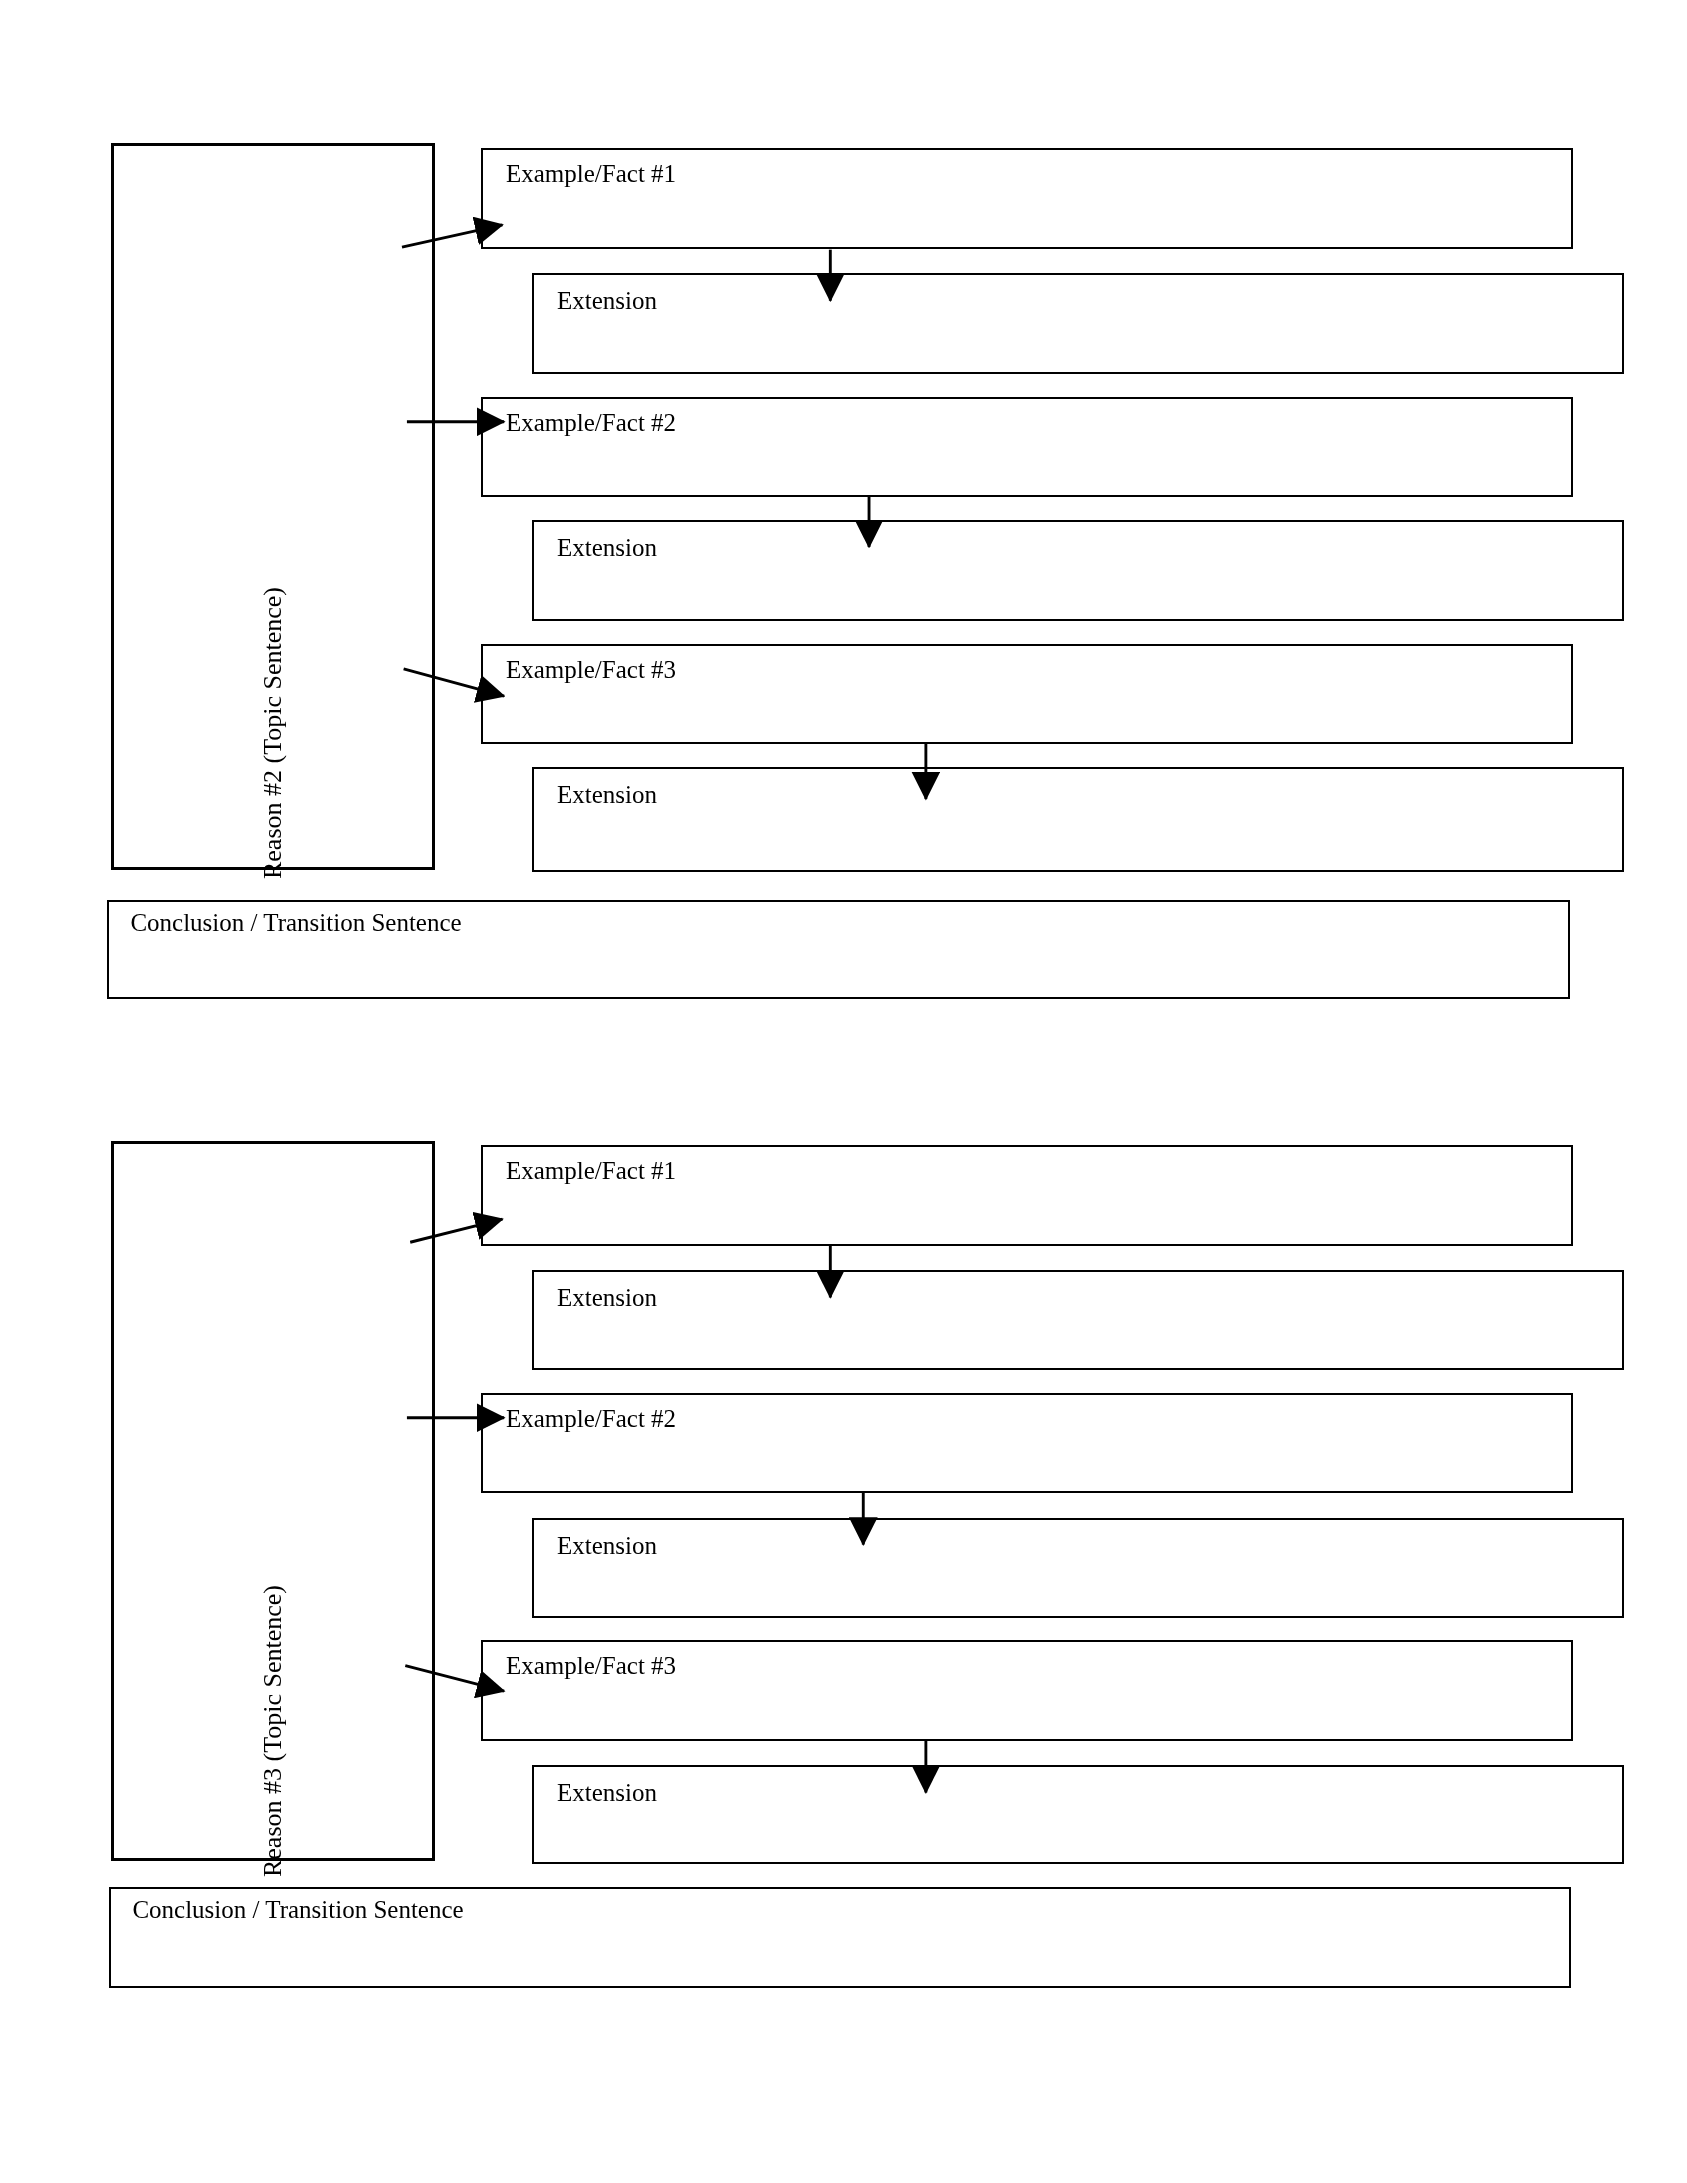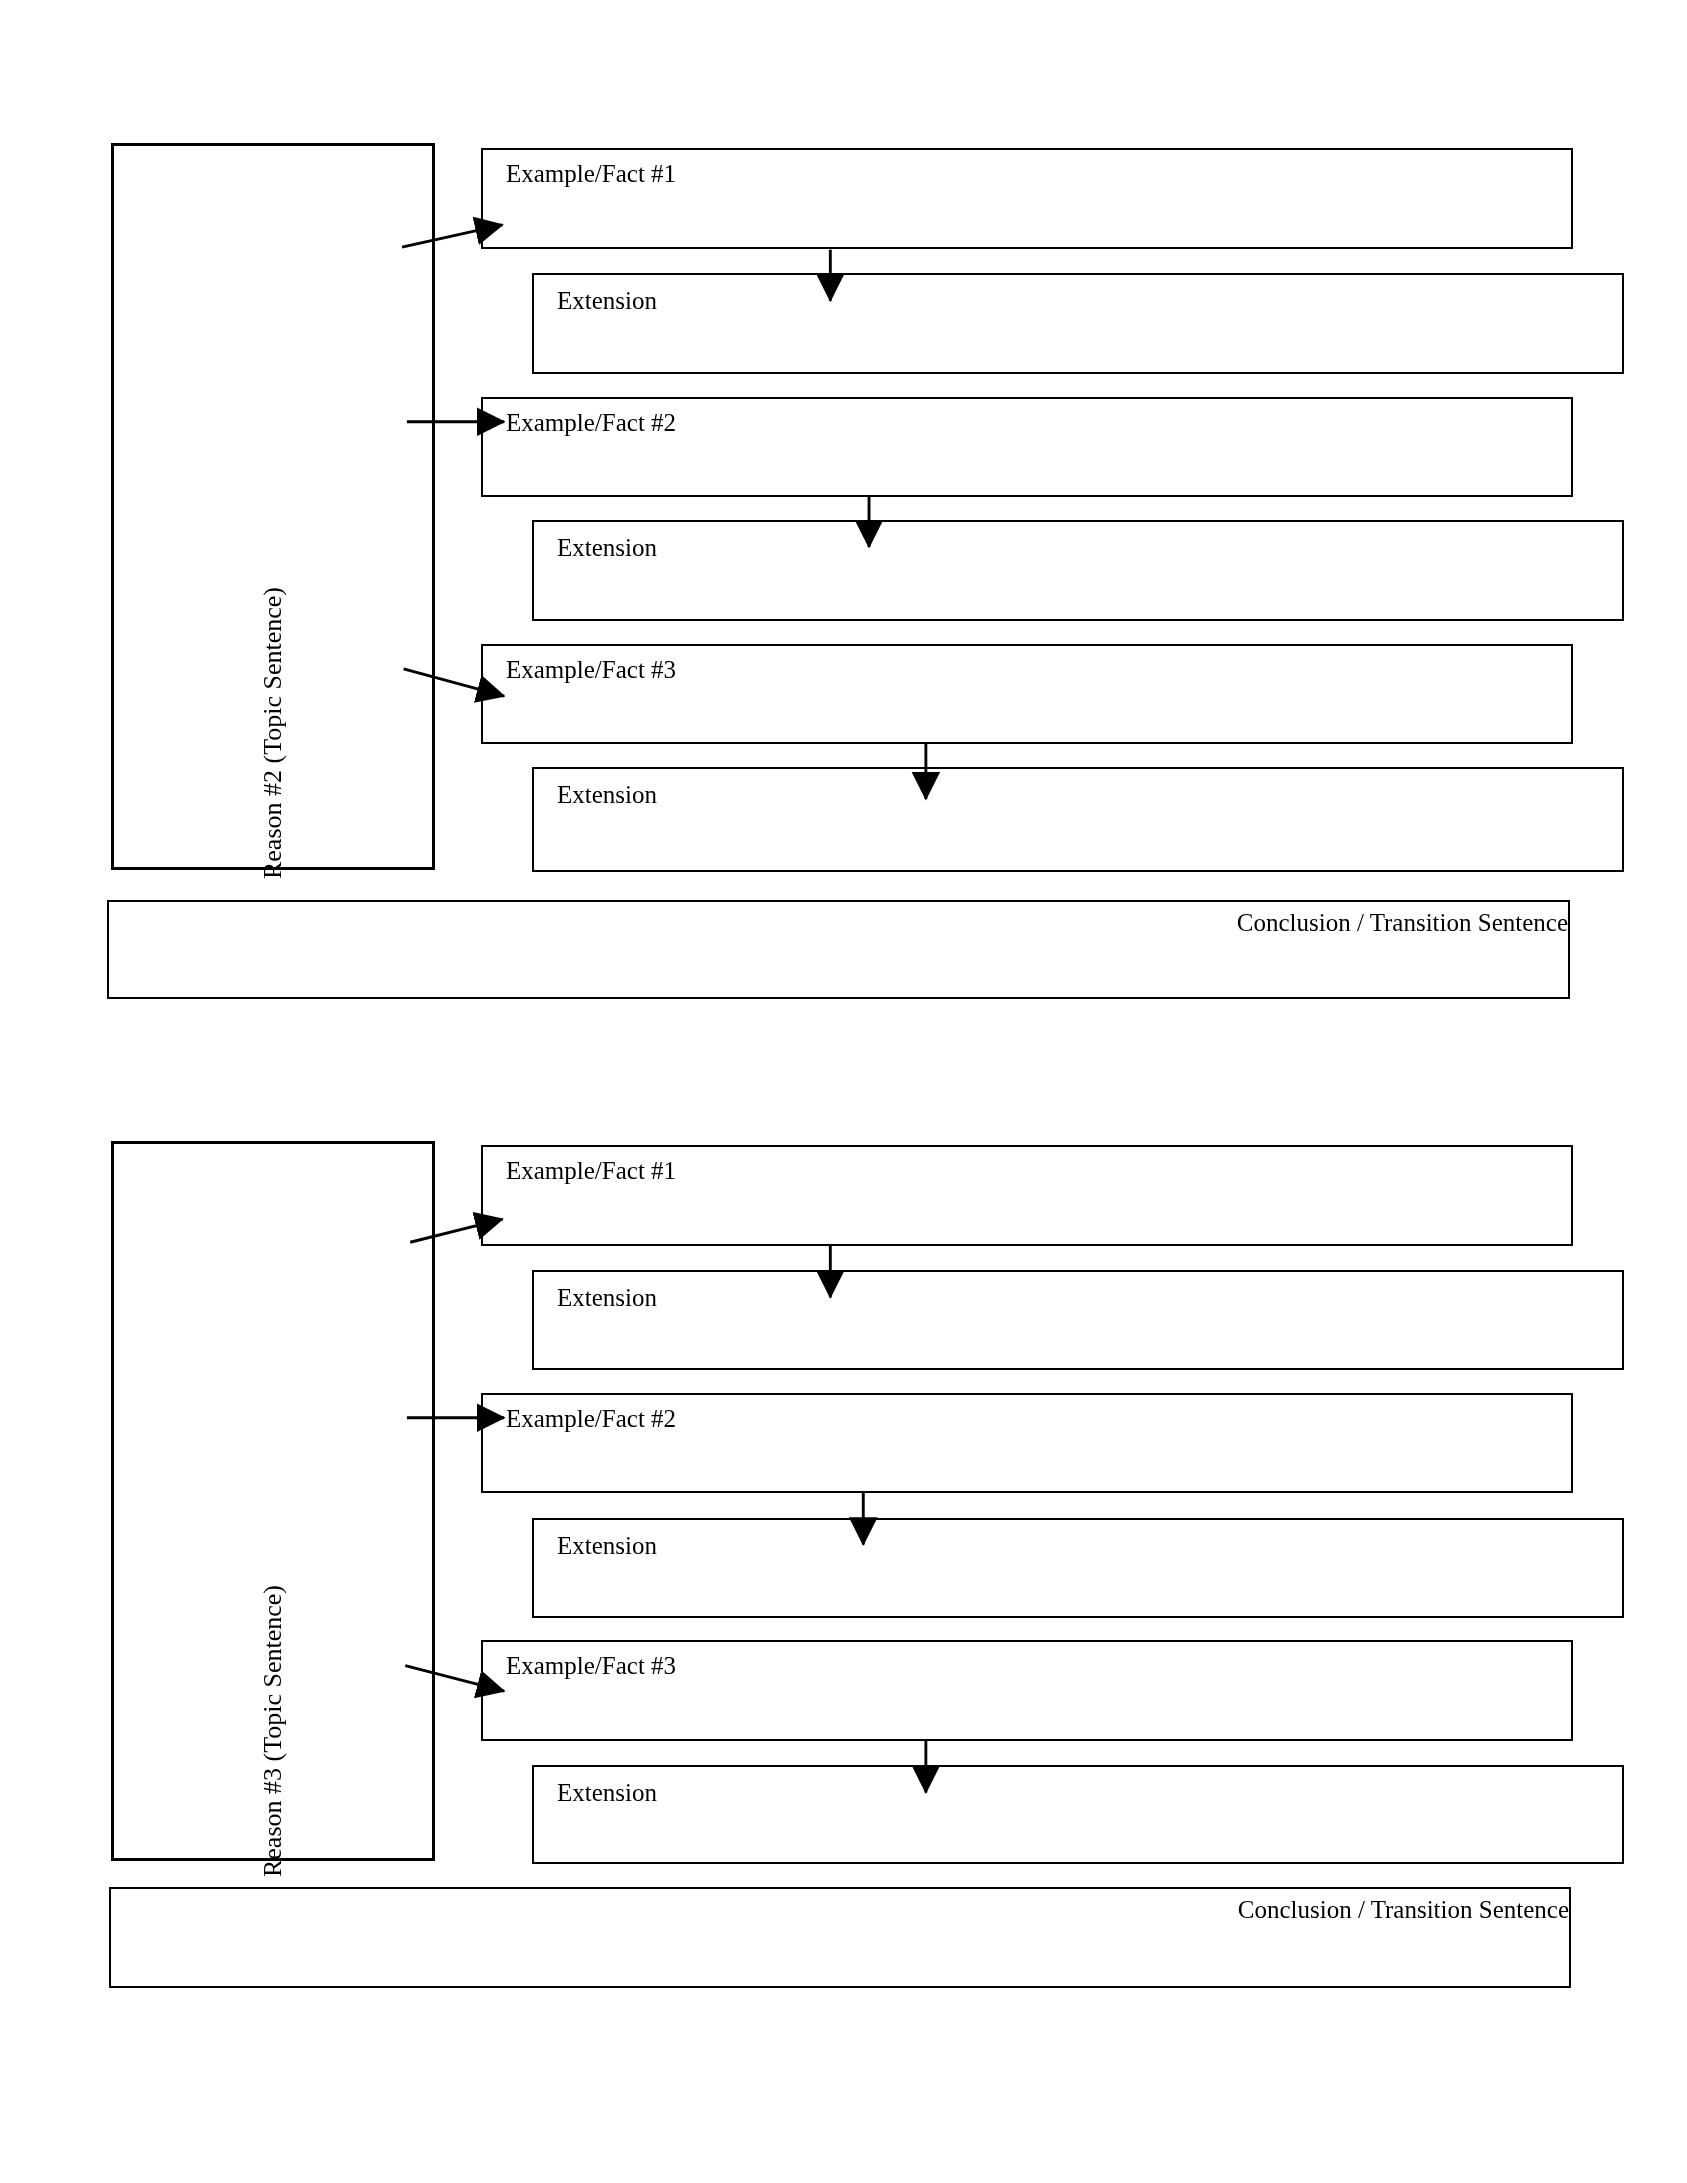--- a/index.html
+++ b/index.html
@@ -30,21 +30,20 @@
     display: block;
     padding: 10px 0 0 23px;
   }
   .extension-box .label {
     display: block;
     padding: 11.5px 0 0 23px;
   }
   .conclusion-box .label {
     display: block;
     padding: 7.4px 0 0 21.4px;
-    text-align: right;
   }
   .vlabel {
     position: absolute;
     left: 50%;
     top: 587px;
     transform: translate(-50%, -50%) rotate(-90deg);
     white-space: nowrap;
     font-size: 26px;
   }
   #arrow-overlay {

